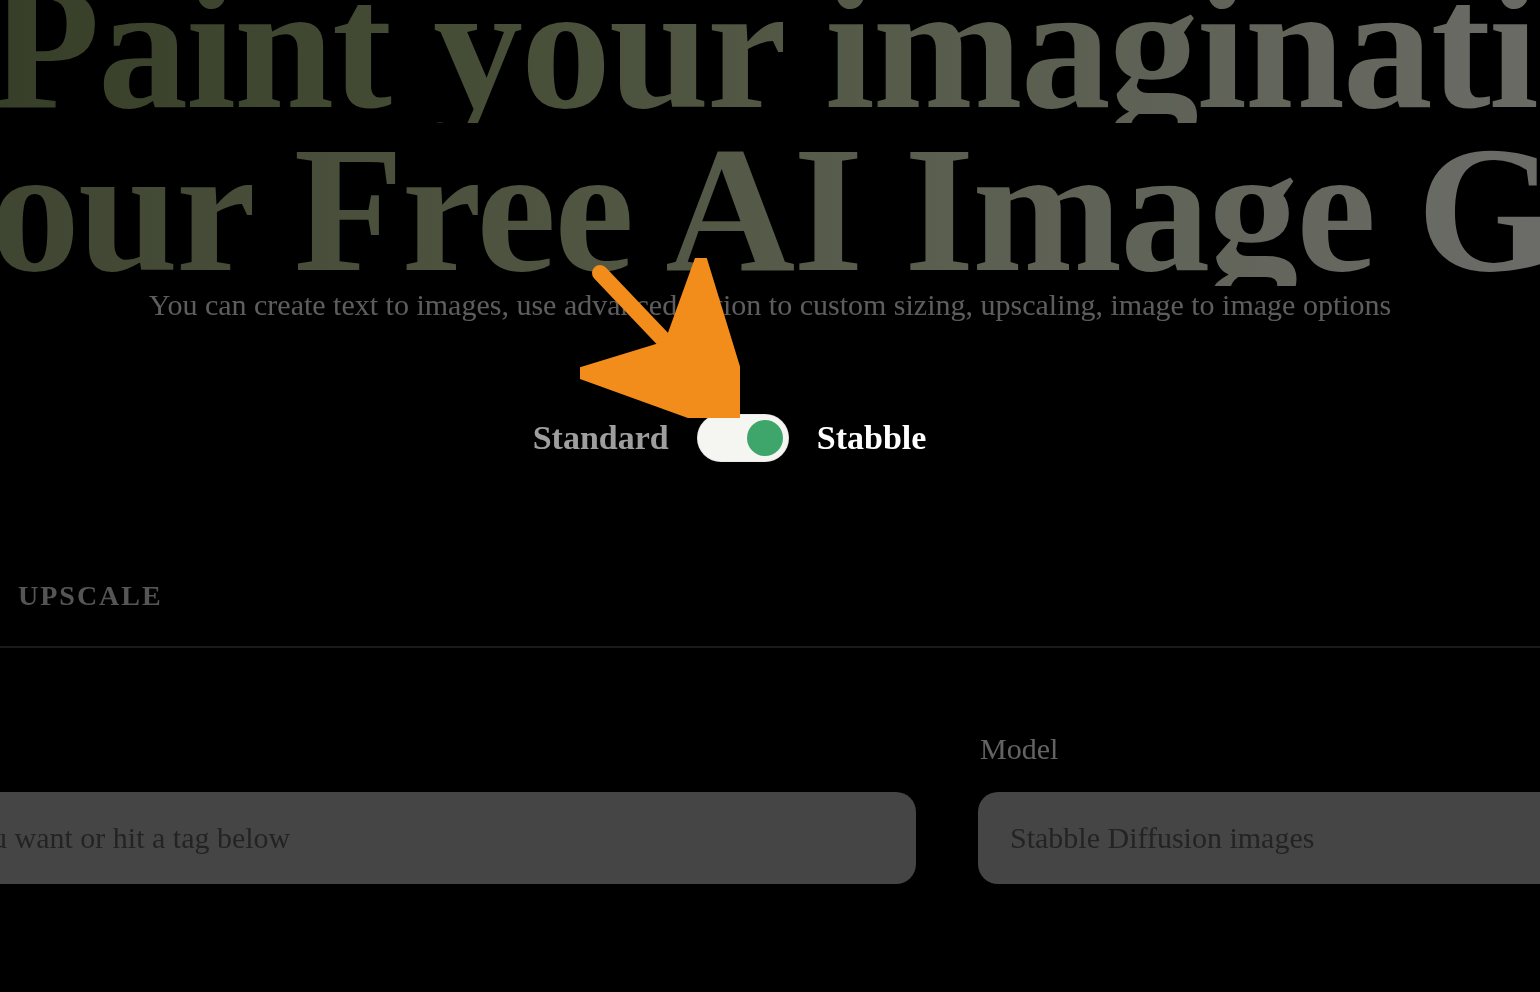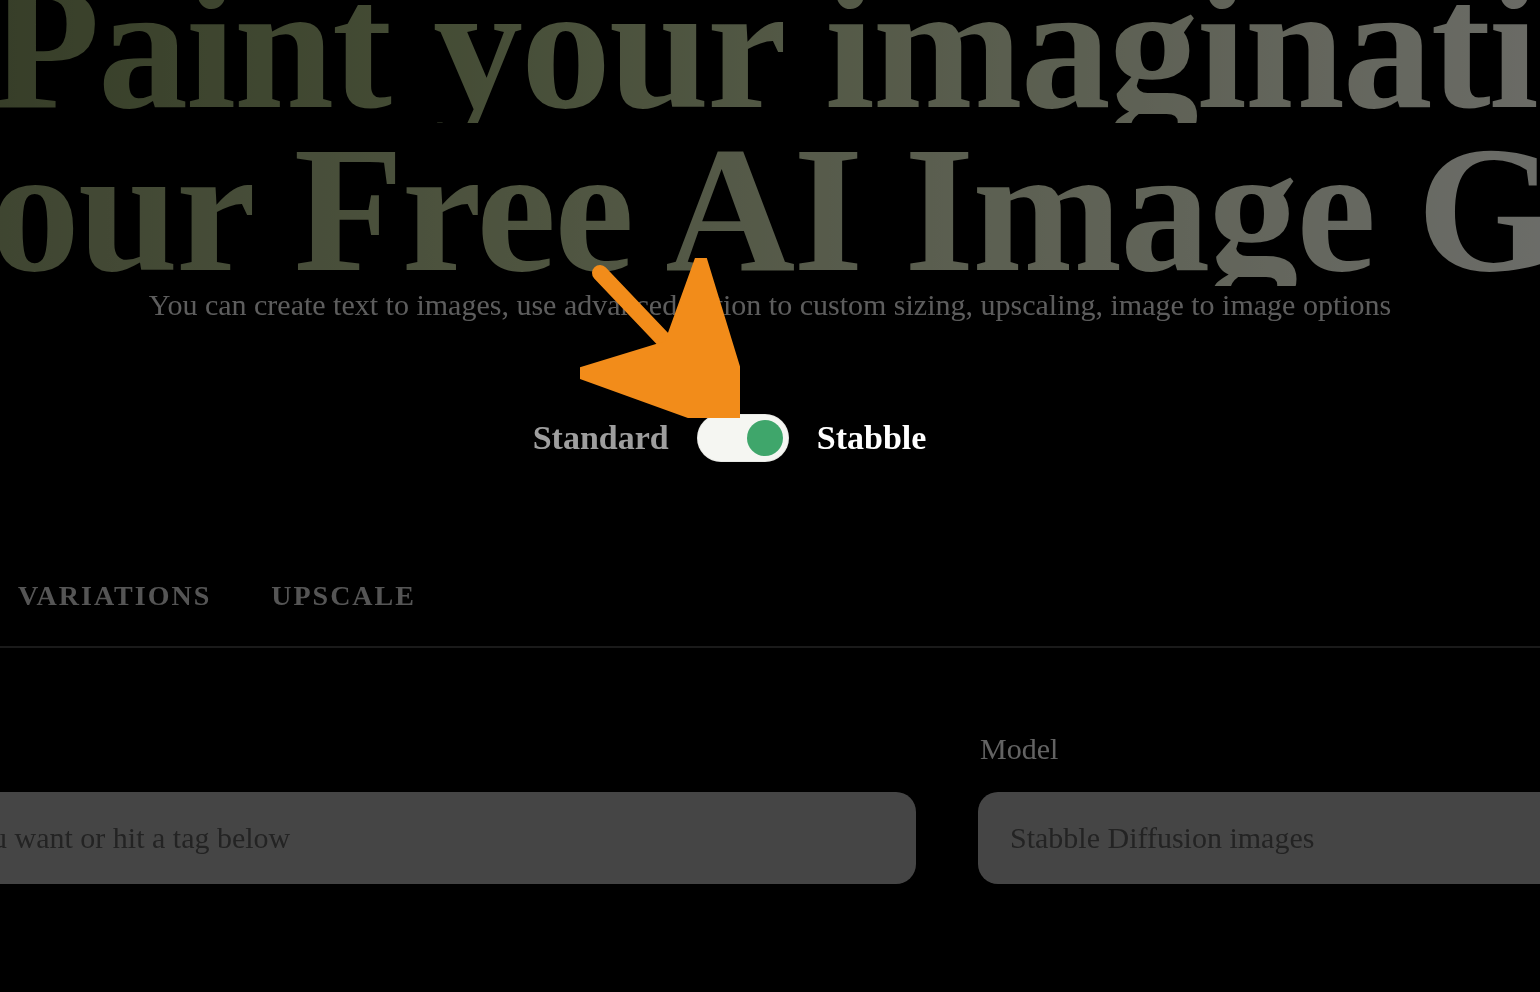--- a/index.html
+++ b/index.html
@@ -207,21 +207,20 @@
     <defs>
       <marker id="ahead" markerWidth="14" markerHeight="14" refX="6" refY="6" orient="auto">
         <path d="M0,0 L12,6 L0,12 L3,6 Z" fill="#f28c1a"></path>
       </marker>
     </defs>
     <line x1="20" y1="15" x2="118" y2="118" stroke="#f28c1a" stroke-width="16" stroke-linecap="round" marker-end="url(#ahead)"></line>
   </svg>
 </div>
 
 <div class="tabs">
-  <div class="tab">VARIATIONS</div>
   <div class="tab">UPSCALE</div>
 </div>
 <div class="divider"></div>
 
 <div class="bottom">
   <div class="model-label">Model</div>
   <div class="field prompt">
     <span>u want or hit a tag below</span>
   </div>
   <div class="field model">

